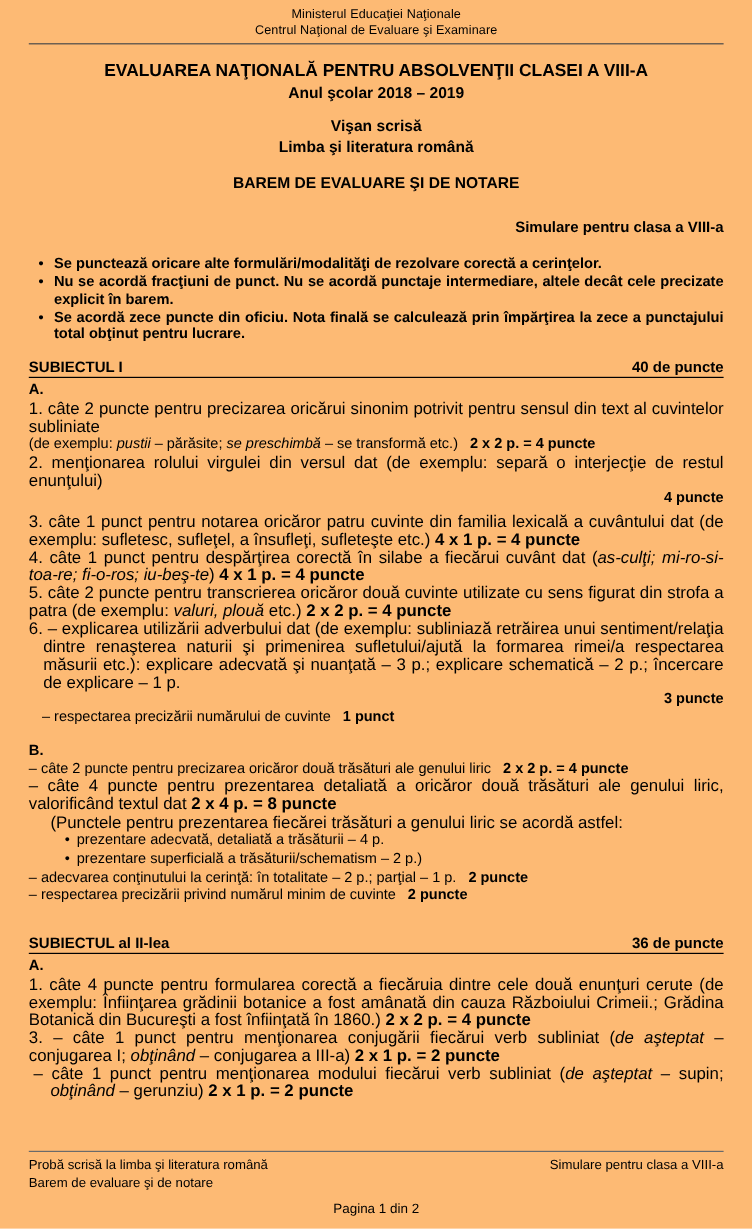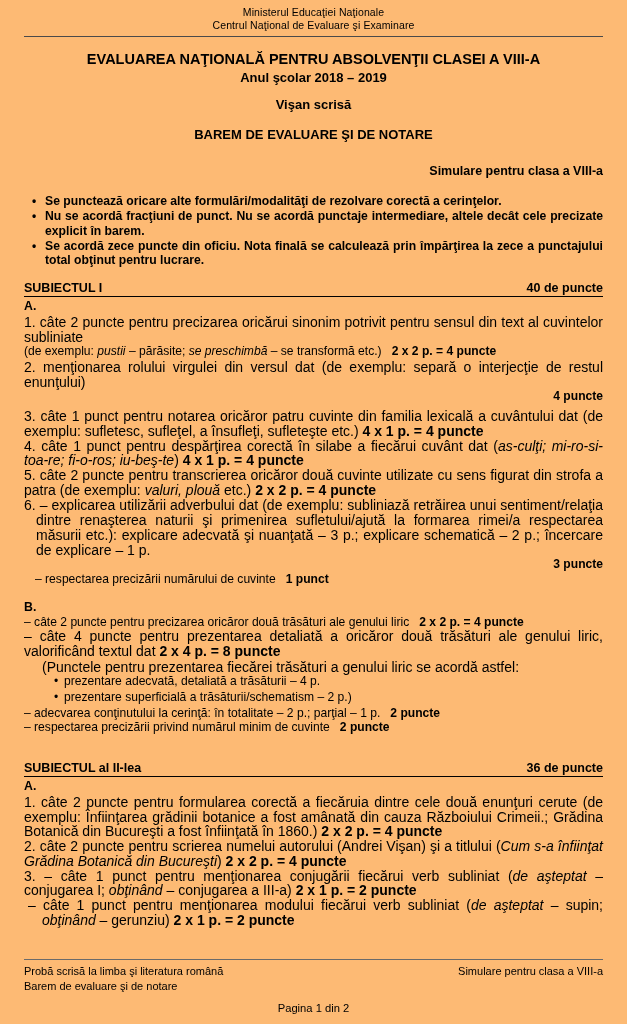--- a/index.html
+++ b/index.html
@@ -195,20 +195,21 @@
   <div class="masthead">
     <div>Ministerul Educaţiei Naţionale</div>
     <div>Centrul Naţional de Evaluare şi Examinare</div>
   </div>
   <hr class="rule-top">
 
   <div class="titleblock">
     <div class="t-main">EVALUAREA NAŢIONALĂ PENTRU ABSOLVENŢII CLASEI A VIII-A</div>
     <div class="t-year">Anul şcolar 2018 – 2019</div>
     <div class="t-proba">Vişan scrisă</div>
+    <div class="t-limba">Limba şi literatura română</div>
     <div class="t-barem">BAREM DE EVALUARE ŞI DE NOTARE</div>
   </div>
 
   <div class="simulare">Simulare pentru clasa a VIII-a</div>
 
   <ul class="notes">
     <li>
       <span class="bullet">•</span>
       <span>Se punctează oricare alte formulări/modalităţi de rezolvare corectă a cerinţelor.</span>
     </li>
@@ -304,28 +305,24 @@
   </div>
 
   <div class="subject-head second">
     <span>SUBIECTUL al II-lea</span>
     <span>36 de puncte</span>
   </div>
 
   <div class="letter">A.</div>
 
   <div class="item">
-    <span>1. câte 2 puncte pentru formularea corectă a fiecăruia dintre cele două enunţuri cerute (de exemplu: Înfiinţarea grădinii botanice a fost amânată din cauza Războiului Crimeii.; Grădina Botanică din Bucureşti a fost înfiinţată în 1860.)</span>
+    <span>1. câte 4 puncte pentru formularea corectă a fiecăruia dintre cele două enunţuri cerute (de exemplu: Înfiinţarea grădinii botanice a fost amânată din cauza Războiului Crimeii.; Grădina Botanică din Bucureşti a fost înfiinţată în 1860.)</span>
     <span class="pts">2 x 2 p. = 4 puncte</span>
   </div>
 
-  <div class="item tight">
-    <span>2. câte 2 puncte pentru scrierea numelui autorului (Andrei Vişan) şi a titlului (</span><i>Cum s-a înfiinţat Grădina Botanică din Bucureşti</i><span>)</span>
-    <span class="pts">2 x 2 p. = 4 puncte</span>
-  </div>
 
   <div class="item tight">
     <span>3. – câte 1 punct pentru menţionarea conjugării fiecărui verb subliniat (</span><i>de aşteptat</i><span> – conjugarea I; </span><i>obţinând</i><span> – conjugarea a III-a)</span>
     <span class="pts">2 x 1 p. = 2 puncte</span>
   </div>
 
   <div class="item tight indent-3 hang-d">
     <span>– câte 1 punct pentru menţionarea modului fiecărui verb subliniat (</span><i>de aşteptat</i><span> – supin; </span><i>obţinând</i><span> – gerunziu)</span>
     <span class="pts">2 x 1 p. = 2 puncte</span>
   </div>

